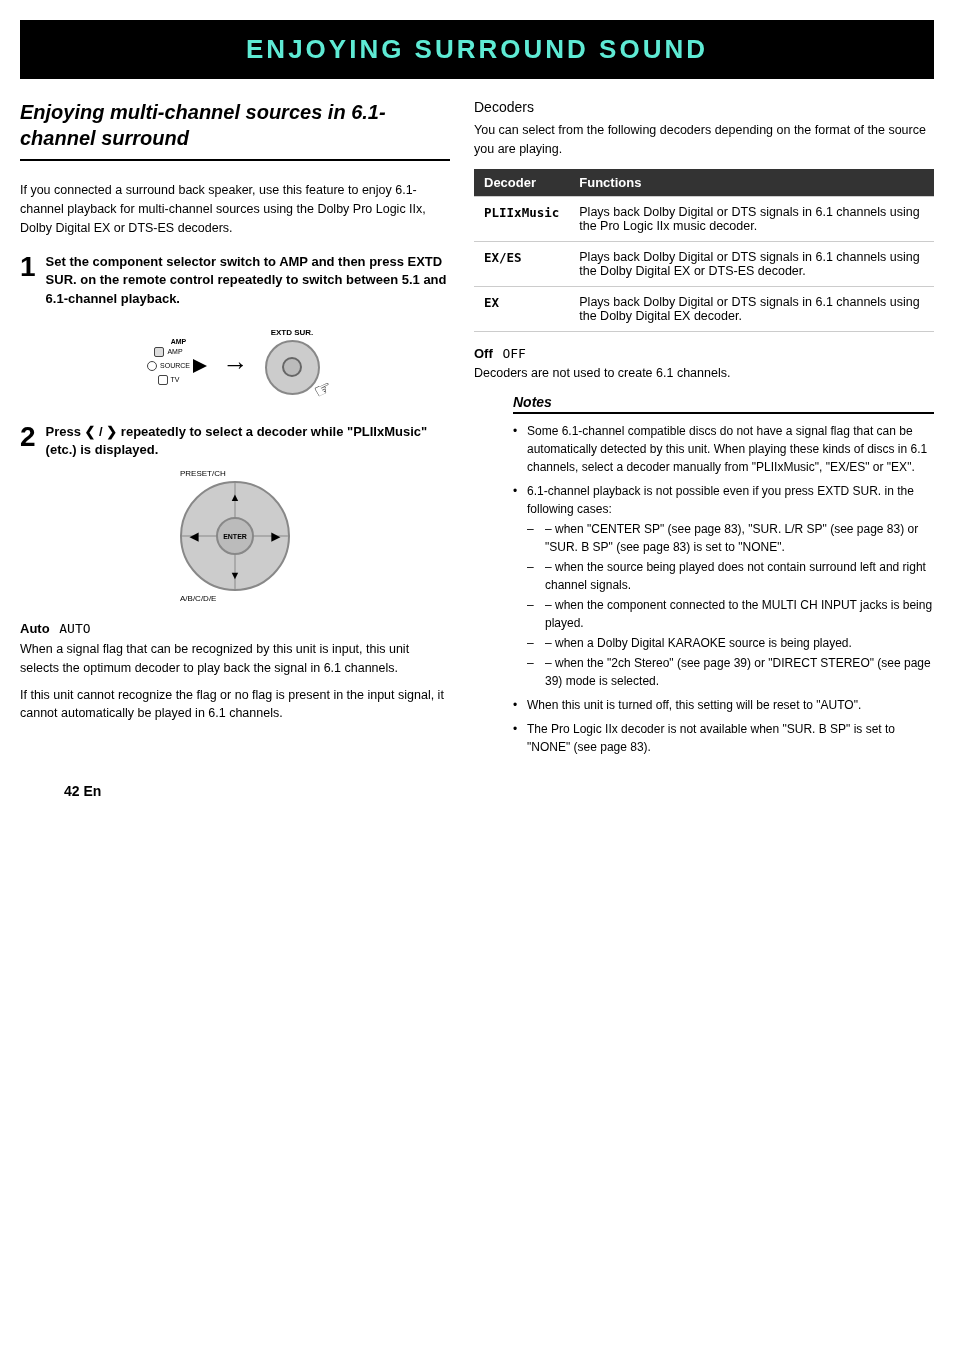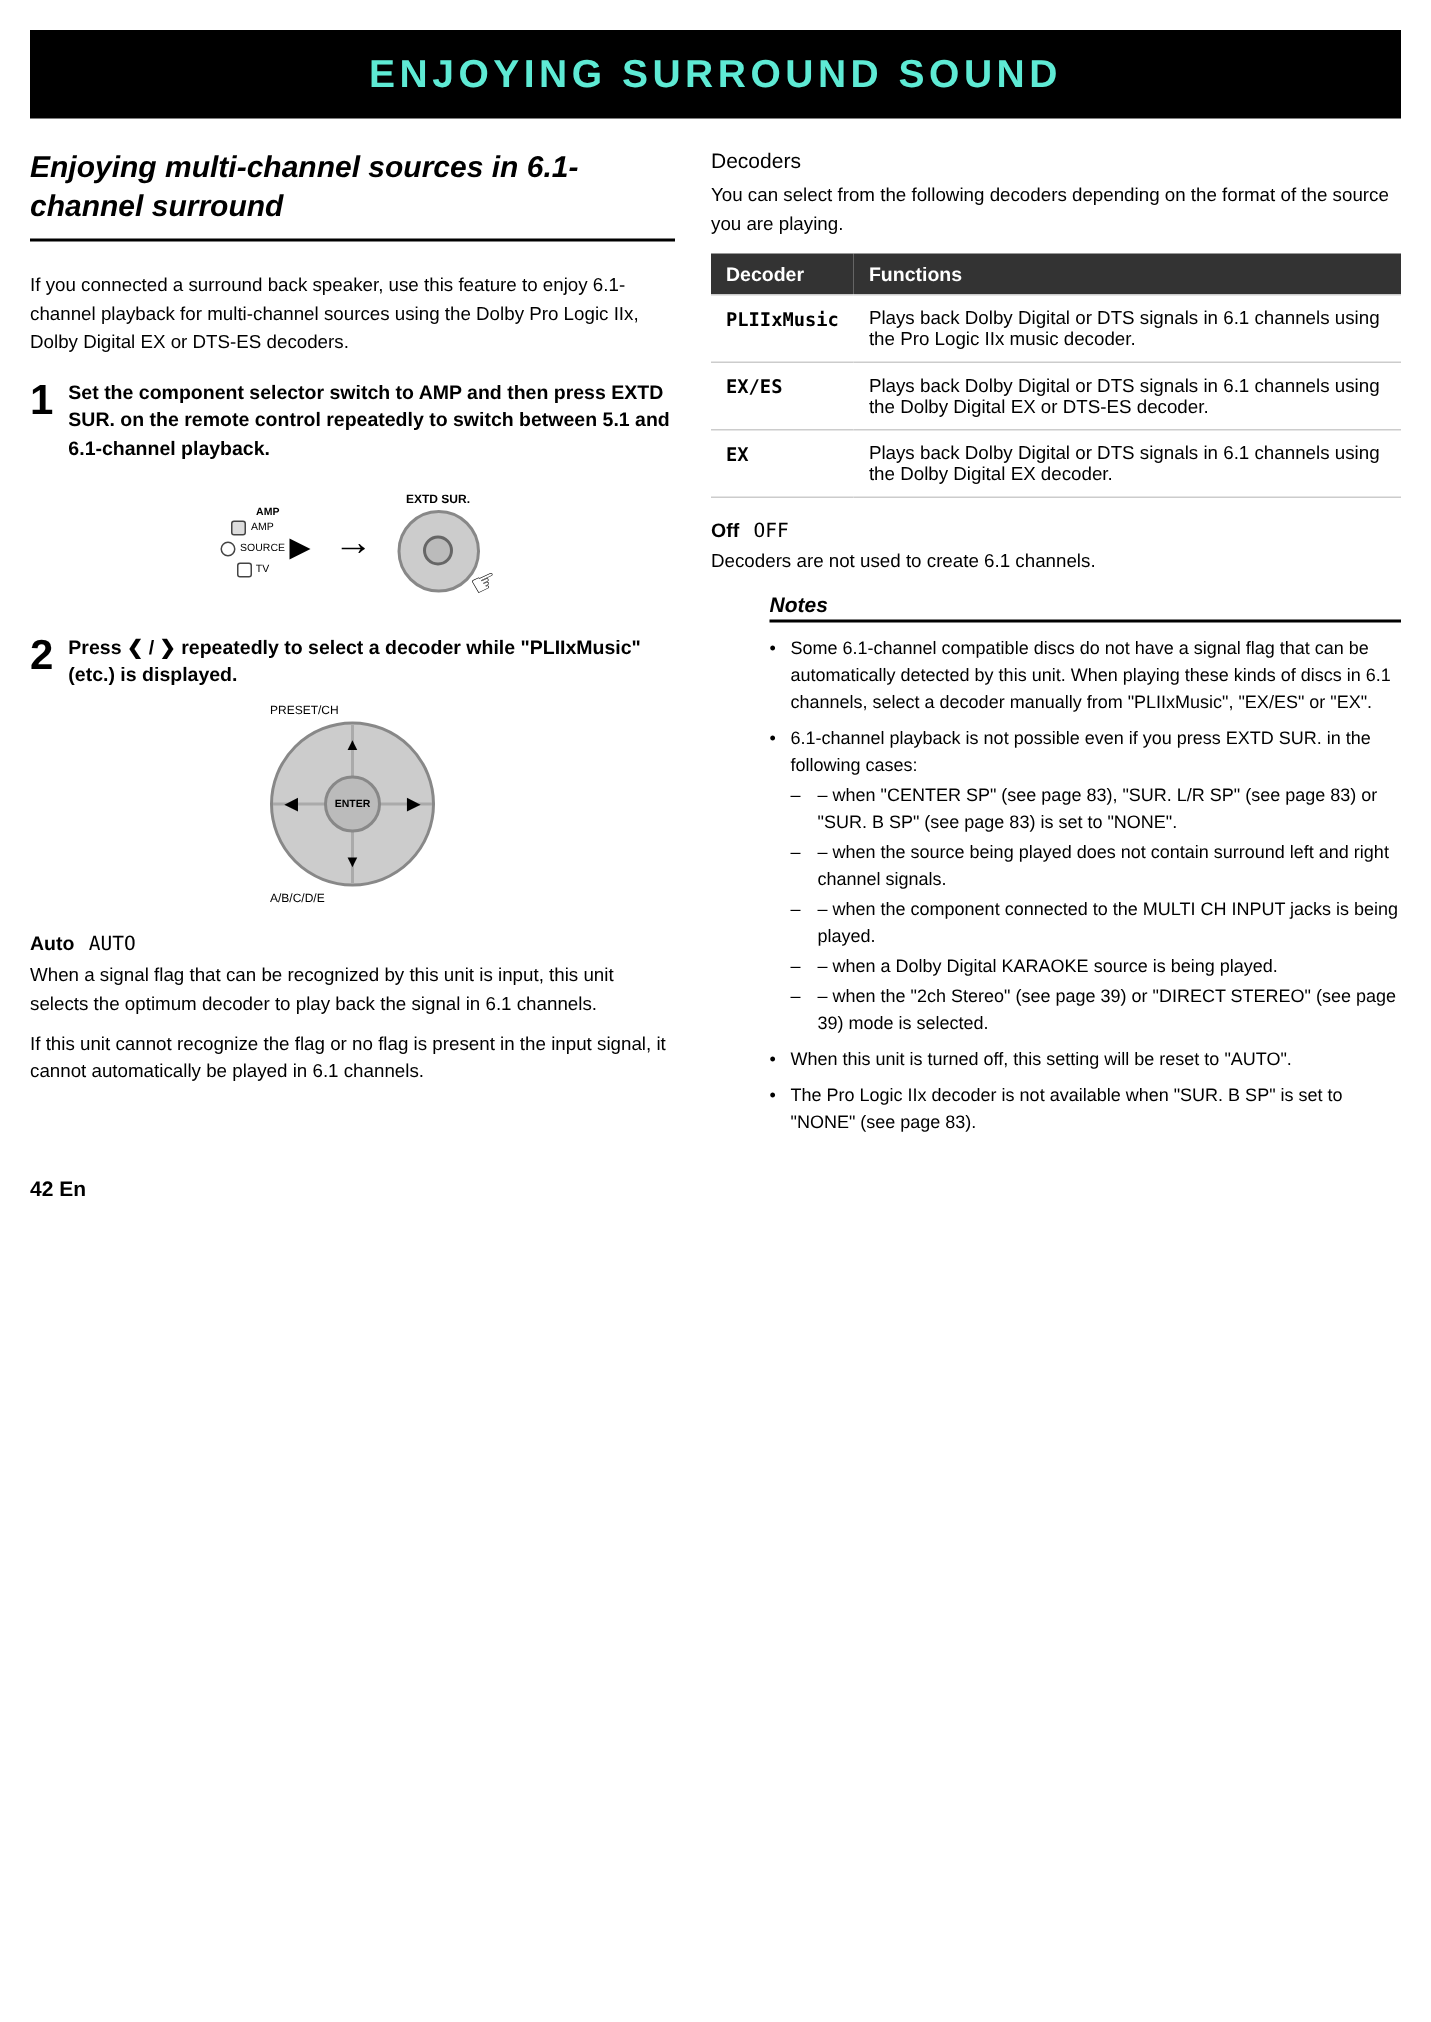--- a/index.html
+++ b/index.html
@@ -304,21 +304,21 @@
 
     <div class="sub-heading">
       <span>Auto</span>
       <span class="sub-heading-mono" style="font-size:13px;font-family:monospace;font-weight:normal;margin-left:6px;">AUTO</span>
     </div>
 
     <p class="body-text">When a signal flag that can be recognized by this unit is input, this unit selects the optimum decoder to play back the signal in 6.1 channels.</p>
 
     <p class="body-text">If this unit cannot recognize the flag or no flag is present in the input signal, it cannot automatically be played in 6.1 channels.</p>
 
-    <div class="page-number" style="margin-top:60px;">42 En</div>
+    <div class="page-number" style="margin-top:60px;margin-left:44px;">42 En</div>
 
   </div>
 
   <div class="right-column">
 
     <div class="decoders-heading">Decoders</div>
 
     <p class="decoders-intro">You can select from the following decoders depending on the format of the source you are playing.</p>
 
     <table class="decoder-table">

